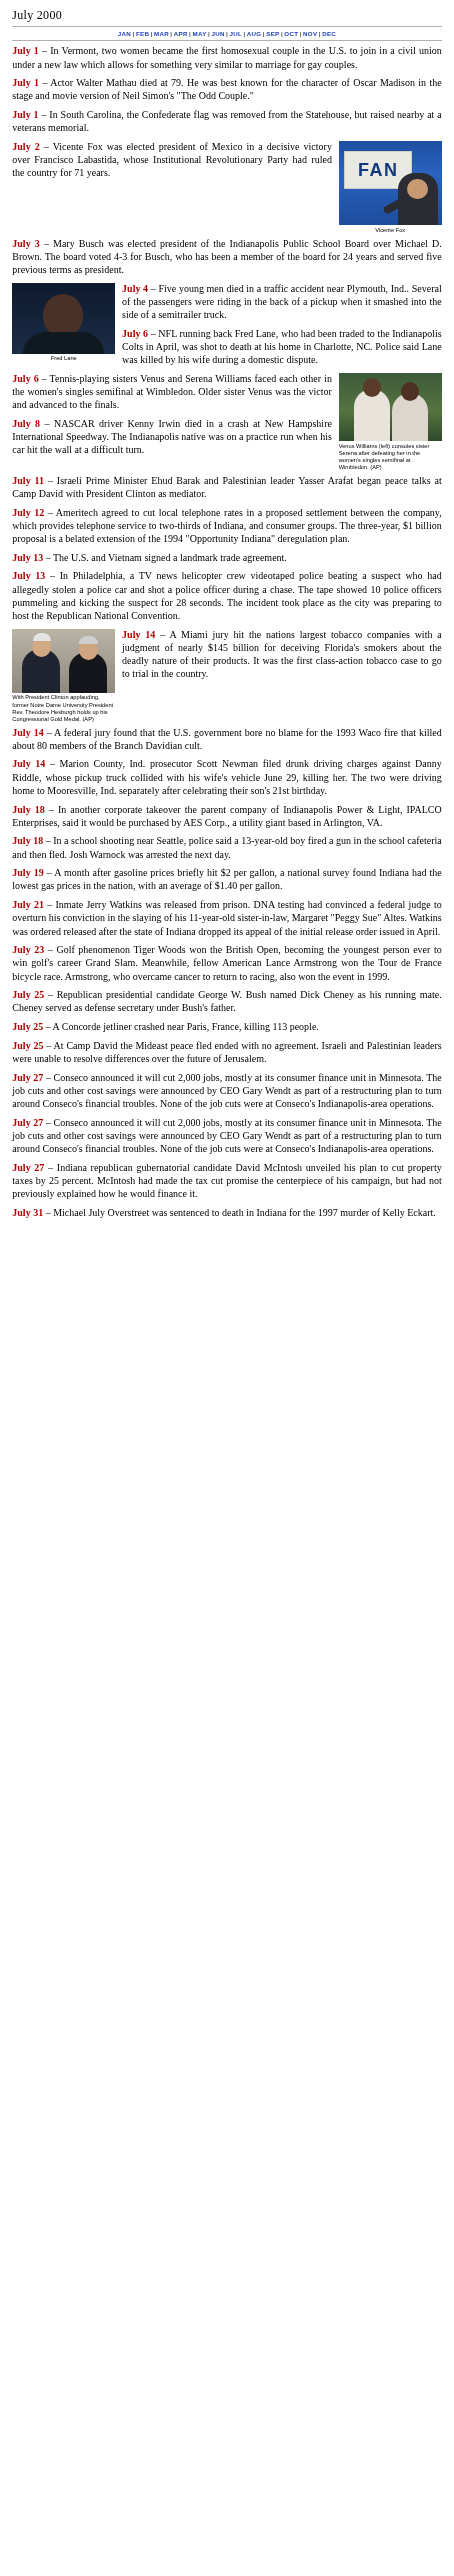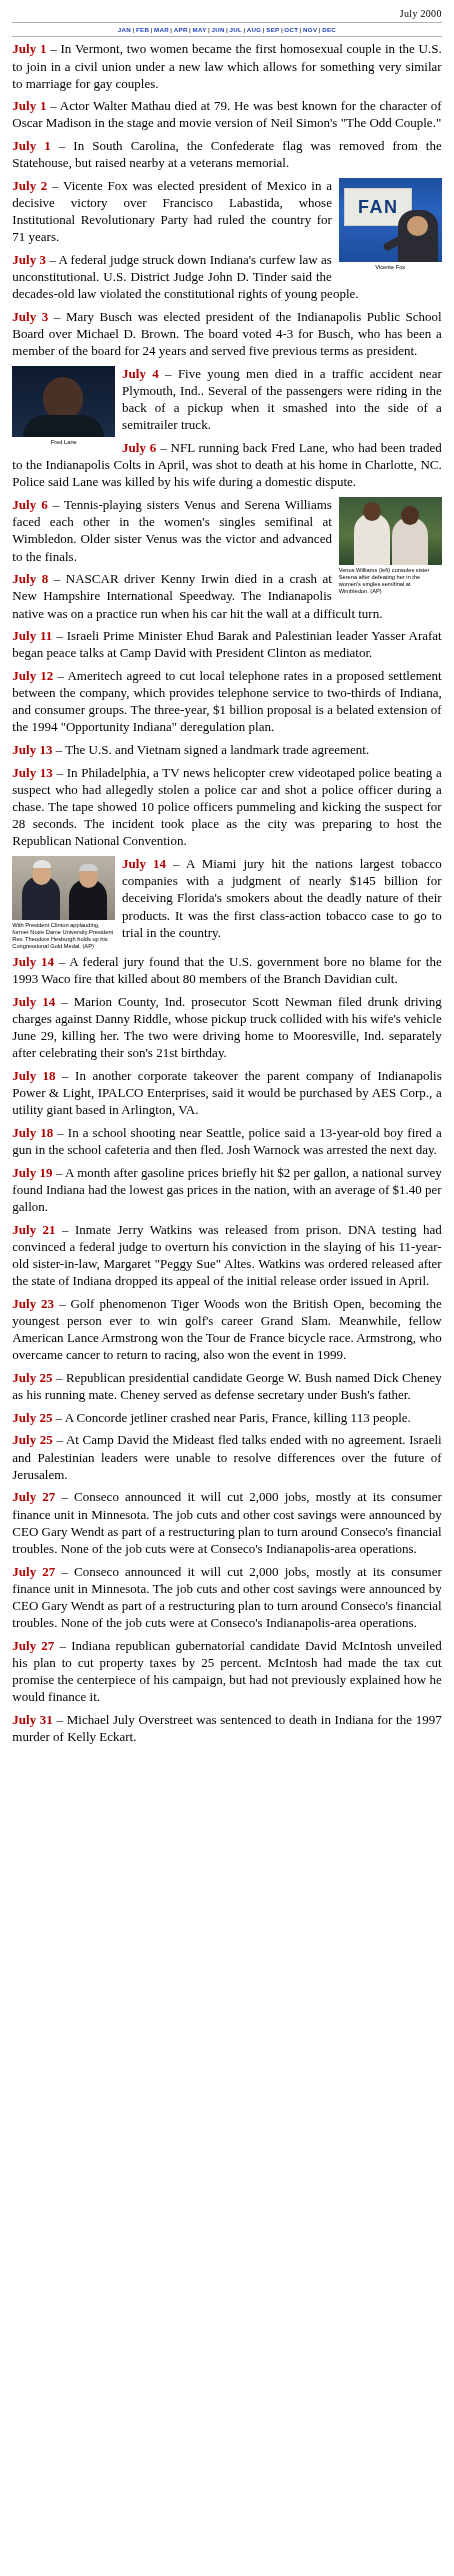--- a/index.html
+++ b/index.html
@@ -9,22 +9,22 @@
     font-family:"Liberation Serif", serif;
     color:#000000;
   }
   .page{
     width:454px;
     box-sizing:border-box;
     padding:4.1px 12.3px 13.7px 12.3px;
     background:#ffffff;
   }
   .title{
-    text-align:right;
-    font-size:10px;
+    text-align:left;
+    font-size:12px;
     font-weight:normal;
     font-family:"Liberation Serif", serif;
     margin:4.1px 0 2.7px 0;
     letter-spacing:0.3px;
   }
   .rule{
     border:0;
     border-top:0.7px solid #b0b0b0;
     margin:2.7px 0 3.4px 0;
   }
@@ -37,21 +37,21 @@
     margin:1.4px 0 2.7px 0;
     color:#0033aa;
   }
   .monthnav a{
     color:#1a3fbf;
     text-decoration:none;
     padding:0 0.7px;
   }
   .monthnav .sep{color:#555;padding:0 0.7px;}
   .entry{
-    font-size:13px;
+    font-size:10px;
     line-height:1.32;
     text-align:justify;
     margin:0 0 5.5px 0;
     clear:none;
   }
   .entry .date{
     color:#b00000;
     font-weight:bold;
   }
   .entry b{font-weight:normal;}
@@ -159,21 +159,20 @@
 
   <div class="figure right">
     <div class="ph ph-fox">
       <div class="banner">FAN</div>
       <div class="arm"></div>
       <div class="man"></div>
     </div>
     <div class="cap center">Vicente Fox</div>
   </div>
   <p class="entry"><span class="date">July 2</span> <span>– <b>Vicente Fox was elected president of Mexico</b> in a decisive victory over Francisco Labastida, whose Institutional Revolutionary Party had ruled the country for 71 years.</span></p>
-  <p class="entry"><span class="date">July 3</span> <span>– A federal judge struck down <b>Indiana's curfew law</b> as unconstitutional. U.S. District Judge John D. Tinder said the decades-old law violated the constitutional rights of young people.</span></p>
   <div class="clear"></div>
 
   <p class="entry"><span class="date">July 3</span> <span>– <b>Mary Busch</b> was elected president of the Indianapolis Public School Board over Michael D. Brown. The board voted 4-3 for Busch, who has been a member of the board for 24 years and served five previous terms as president.</span></p>
 
   <div class="figure left">
     <div class="ph ph-lane">
       <div class="head"></div>
       <div class="shoulders"></div>
     </div>
     <div class="cap center">Fred Lane</div>
@@ -209,20 +208,20 @@
 
   <p class="entry"><span class="date">July 14</span> <span>– A federal jury found that <b>the U.S. government bore no blame for the 1993 Waco fire</b> that killed about 80 members of the Branch Davidian cult.</span></p>
   <p class="entry"><span class="date">July 14</span> <span>– Marion County, Ind. prosecutor Scott Newman filed <b>drunk driving charges against Danny Riddle</b>, whose pickup truck <b>collided with his wife's vehicle June 29, killing her</b>. The two were driving home to Mooresville, Ind. separately after celebrating their son's 21st birthday.</span></p>
   <p class="entry"><span class="date">July 18</span> <span>– In another corporate takeover the parent company of Indianapolis Power &amp; Light, <b>IPALCO Enterprises, said it would be purchased by AES Corp.</b>, a utility giant based in Arlington, VA.</span></p>
   <p class="entry"><span class="date">July 18</span> <span>– In a <b>school shooting near Seattle</b>, police said a 13-year-old boy fired a gun in the school cafeteria and then fled. Josh Warnock was arrested the next day.</span></p>
   <p class="entry"><span class="date">July 19</span> <span>– A month after gasoline prices briefly hit $2 per gallon, a national survey found <b>Indiana had the lowest gas prices in the nation</b>, with an average of $1.40 per gallon.</span></p>
   <p class="entry"><span class="date">July 21</span> <span>– Inmate <b>Jerry Watkins was released from prison</b>. DNA testing had convinced a federal judge to overturn his conviction in the slaying of his 11-year-old sister-in-law, Margaret "Peggy Sue" Altes. Watkins was ordered released after the state of Indiana dropped its appeal of the initial release order issued in April.</span></p>
   <p class="entry"><span class="date">July 23</span> <span>– Golf phenomenon <b>Tiger Woods won the British Open</b>, becoming the youngest person ever to win golf's career Grand Slam. Meanwhile, fellow American <b>Lance Armstrong won the Tour de France</b> bicycle race. Armstrong, who overcame cancer to return to racing, also won the event in 1999.</span></p>
   <p class="entry"><span class="date">July 25</span> <span>– Republican presidential candidate <b>George W. Bush named Dick Cheney as his running mate</b>. Cheney served as defense secretary under Bush's father.</span></p>
   <p class="entry"><span class="date">July 25</span> <span>– <b>A Concorde jetliner crashed near Paris</b>, France, killing 113 people.</span></p>
-  <p class="entry"><span class="date">July 25</span> <span>– At Camp David the <b>Mideast fled talks ended with no agreement</b>. Israeli and Palestinian leaders were unable to resolve differences over the future of Jerusalem.</span></p>
+  <p class="entry"><span class="date">July 25</span> <span>– At Camp David the <b>Mideast peace fled ended with no agreement</b>. Israeli and Palestinian leaders were unable to resolve differences over the future of Jerusalem.</span></p>
   <p class="entry"><span class="date">July 27</span> <span>– <b>Conseco announced it will cut 2,000 jobs</b>, mostly at its consumer finance unit in Minnesota. The job cuts and other cost savings were announced by CEO <b>Gary Wendt</b> as part of a restructuring plan to turn around <b>Conseco's financial troubles</b>. None of the job cuts were at Conseco's Indianapolis-area operations.</span></p>
   <p class="entry"><span class="date">July 27</span> <span>– <b>Conseco announced it will cut 2,000 jobs</b>, mostly at its consumer finance unit in Minnesota. The job cuts and other cost savings were announced by CEO <b>Gary Wendt</b> as part of a restructuring plan to turn around <b>Conseco's financial troubles</b>. None of the job cuts were at Conseco's Indianapolis-area operations.</span></p>
   <p class="entry"><span class="date">July 27</span> <span>– Indiana republican gubernatorial candidate <b>David McIntosh unveiled his plan to cut property taxes by 25 percent</b>. McIntosh had made the tax cut promise the centerpiece of his campaign, but had not previously explained how he would finance it.</span></p>
   <p class="entry"><span class="date">July 31</span> <span>– <b>Michael July Overstreet was sentenced to death</b> in Indiana for the 1997 murder of Kelly Eckart.</span></p>
 
 </div>
 
 
 </body></html>

